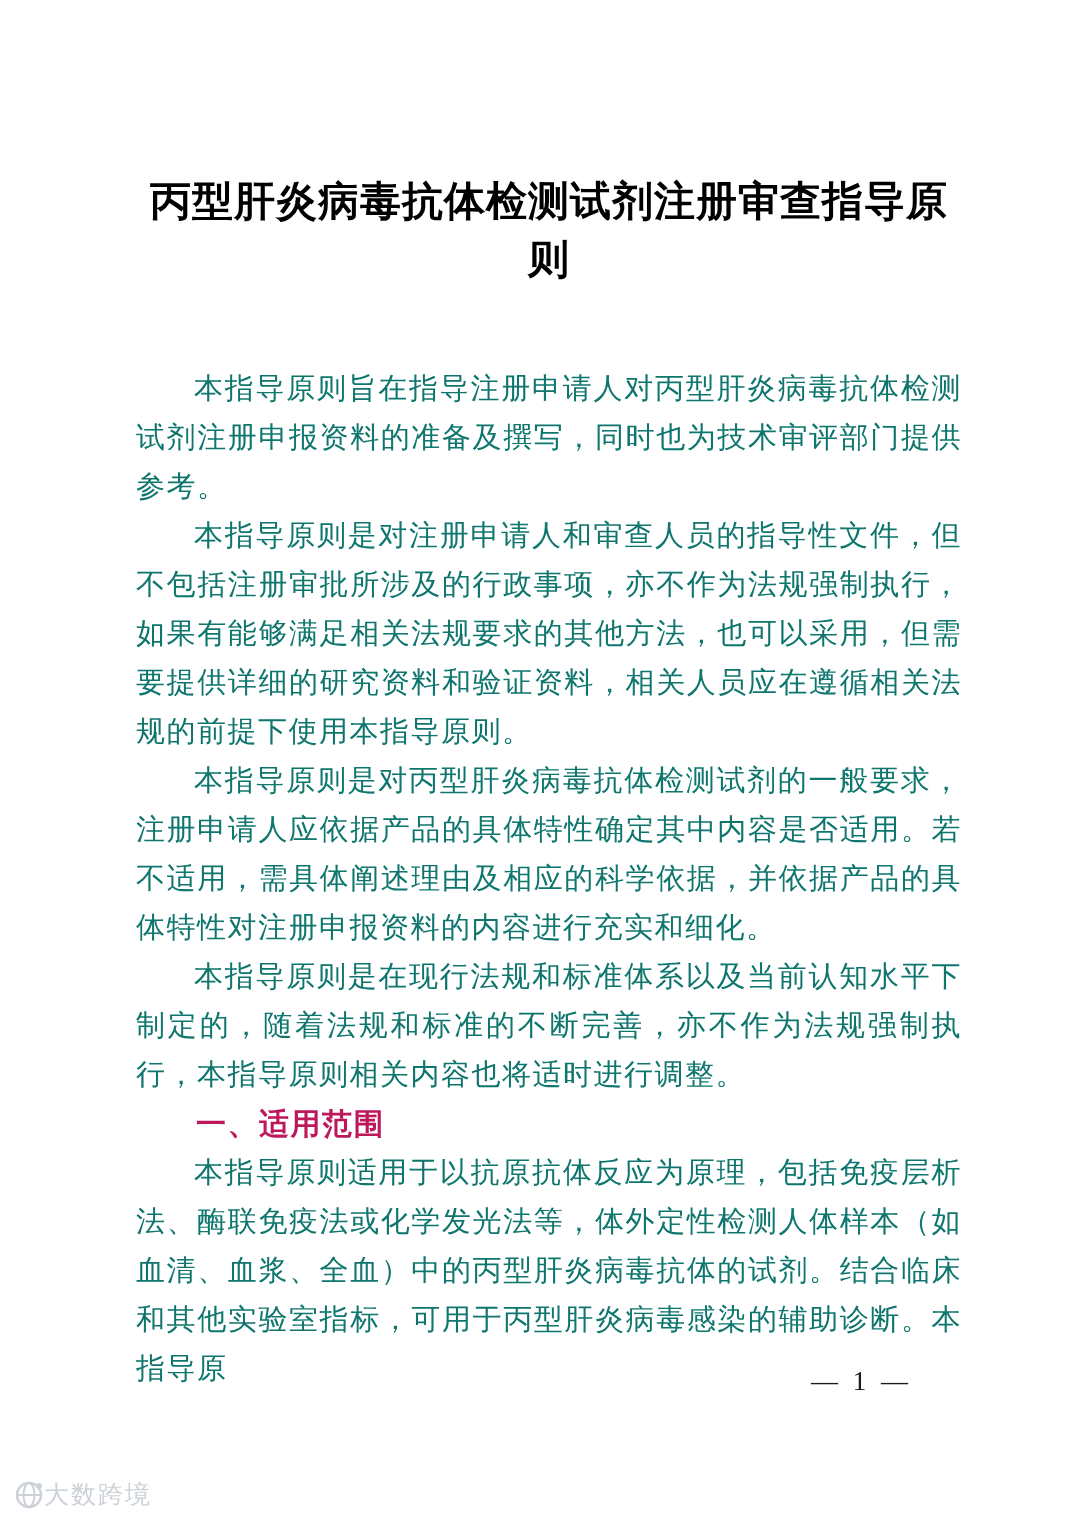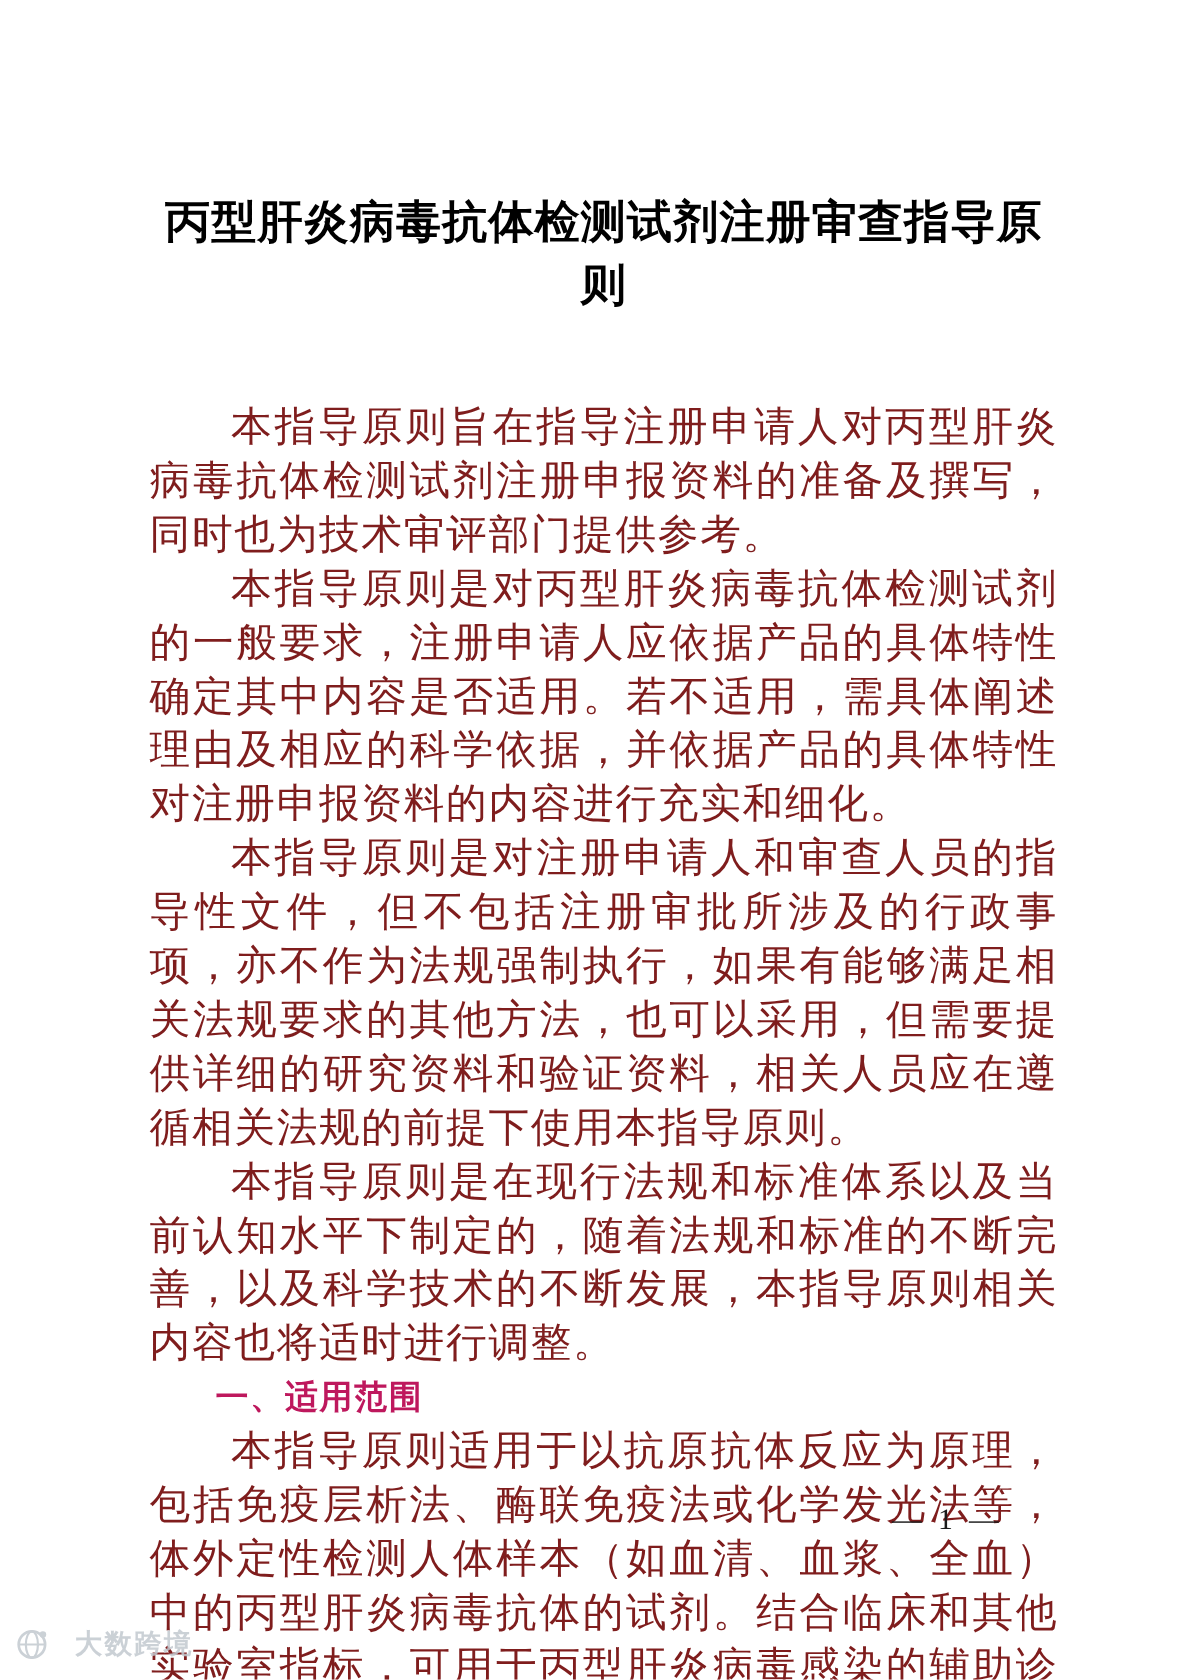--- a/index.html
+++ b/index.html
@@ -29,26 +29,26 @@
       font-size: 41px;
       line-height: 58px;
       color: #000000;
       letter-spacing: 1px;
     }
     .doc-title .title-line {
       display: block;
     }
     .para {
       margin: 0;
-      font-size: 37px;
+      font-size: 29px;
       line-height: 49px;
       letter-spacing: 1.5px;
       text-indent: 2em;
       text-align: justify;
-      color: #7f1d1d;
+      color: #0f766e;
     }
     .section-heading {
       margin: 0;
       font-family: "Liberation Sans", "DejaVu Sans", sans-serif;
       font-weight: 700;
       font-size: 30px;
       line-height: 49px;
       text-indent: 2em;
       color: #be185d;
       letter-spacing: 1.5px;
@@ -61,25 +61,25 @@
       letter-spacing: 4px;
       color: #1b1b1b;
       font-family: "Liberation Serif", "DejaVu Serif", serif;
     }
     .watermark {
       position: absolute;
       left: 14px;
       bottom: 16px;
       display: flex;
       align-items: center;
-      gap: 24px;
+      gap: 0;
       color: #c3c9d0;
       font-family: "Liberation Sans", "DejaVu Sans", sans-serif;
       font-size: 25px;
-      font-weight: 700;
+      font-weight: 400;
       letter-spacing: 2px;
       opacity: 0.85;
       user-select: none;
     }
     .wm-icon {
       display: inline-flex;
       width: 30px;
       height: 30px;
     }
     .wm-icon svg {
@@ -92,25 +92,25 @@
 
 <div class="page">
   <div class="content">
 
     <h1 class="doc-title">
       <span class="title-line">丙型肝炎病毒抗体检测试剂注册审查指导原则</span>
     </h1>
 
     <p class="para">本指导原则旨在指导注册申请人对丙型肝炎病毒抗体检测试剂注册申报资料的准备及撰写，同时也为技术审评部门提供参考。</p>
 
+    <p class="para">本指导原则是对注册申请人和审查人员的指导性文件，但不包括注册审批所涉及的行政事项，亦不作为法规强制执行，如果有能够满足相关法规要求的其他方法，也可以采用，但需要提供详细的研究资料和验证资料，相关人员应在遵循相关法规的前提下使用本指导原则。</p>
+
     <p class="para">本指导原则是对丙型肝炎病毒抗体检测试剂的一般要求，注册申请人应依据产品的具体特性确定其中内容是否适用。若不适用，需具体阐述理由及相应的科学依据，并依据产品的具体特性对注册申报资料的内容进行充实和细化。</p>
 
-    <p class="para">本指导原则是对注册申请人和审查人员的指导性文件，但不包括注册审批所涉及的行政事项，亦不作为法规强制执行，如果有能够满足相关法规要求的其他方法，也可以采用，但需要提供详细的研究资料和验证资料，相关人员应在遵循相关法规的前提下使用本指导原则。</p>
-
-    <p class="para">本指导原则是在现行法规和标准体系以及当前认知水平下制定的，随着法规和标准的不断完善，以及科学技术的不断发展，本指导原则相关内容也将适时进行调整。</p>
+    <p class="para">本指导原则是在现行法规和标准体系以及当前认知水平下制定的，随着法规和标准的不断完善，亦不作为法规强制执行，本指导原则相关内容也将适时进行调整。</p>
 
     <h2 class="section-heading">一、适用范围</h2>
 
     <p class="para">本指导原则适用于以抗原抗体反应为原理，包括免疫层析法、酶联免疫法或化学发光法等，体外定性检测人体样本（如血清、血浆、全血）中的丙型肝炎病毒抗体的试剂。结合临床和其他实验室指标，可用于丙型肝炎病毒感染的辅助诊断。本指导原</p>
 
   </div>
 
   <div class="page-number">— 1 —</div>
 
   <div class="watermark">

